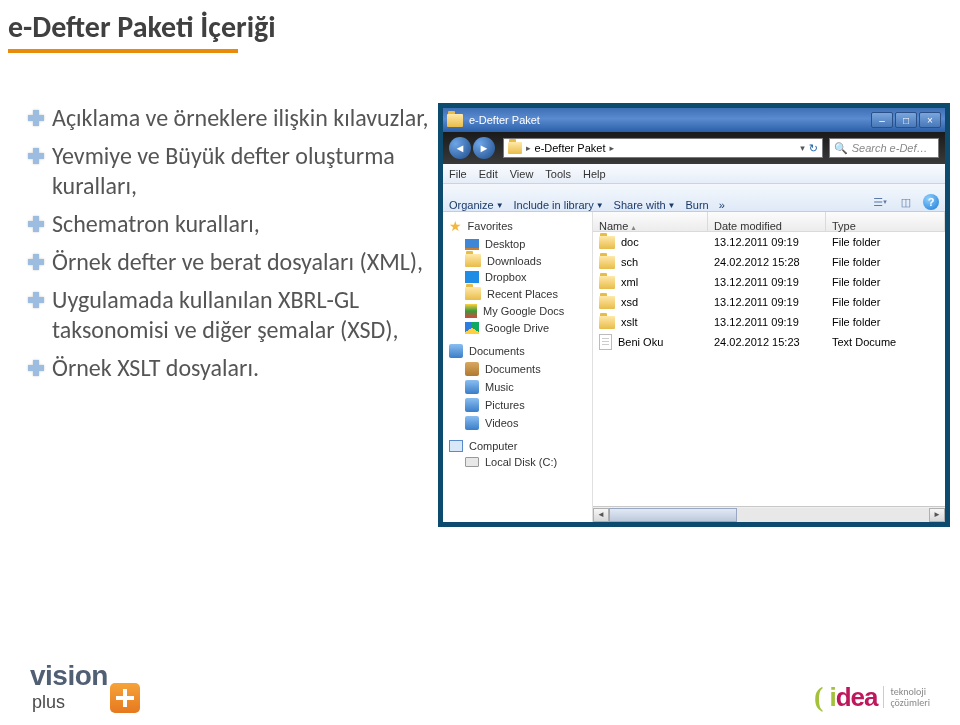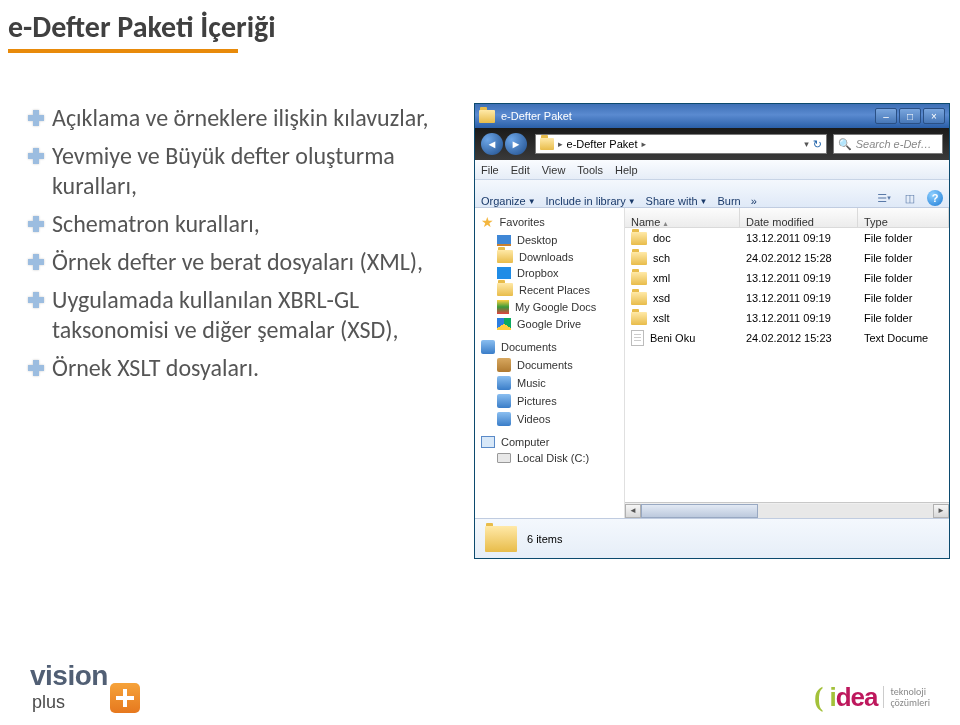--- a/index.html
+++ b/index.html
@@ -19,21 +19,21 @@
   .bullets { flex: 0 0 410px; }
   .bullet { display: flex; align-items: flex-start; margin-bottom: 8px; font-size: 24px; color: #555; line-height: 1.25; }
   .bullet .plus-icon {
     width: 16px; height: 16px; margin-right: 8px; margin-top: 7px; flex-shrink: 0;
     background:
       linear-gradient(#9cbde0,#9cbde0) center/6px 100% no-repeat,
       linear-gradient(#9cbde0,#9cbde0) center/100% 6px no-repeat;
     filter: drop-shadow(0 0 1px rgba(0,0,0,.2));
   }
   
-  .explorer { flex: 1; border: 1px solid #0c4a6e; font-family: "Segoe UI", Tahoma, sans-serif; font-size: 11px; color: #000; margin-left: 36px; }
+  .explorer { flex: 1; border: 5px solid #0c4a6e; font-family: "Segoe UI", Tahoma, sans-serif; font-size: 11px; color: #000; }
   .ex-title {
     height: 24px; background: linear-gradient(#3e6fb5, #5a8ad0 45%, #2a5fa8);
     color: #fff; display: flex; align-items: center; padding: 0 4px;
   }
   .ex-title .folder-icon { margin-right: 6px; }
   .ex-title .spacer { flex: 1; }
   .ex-title .win-btn { width: 22px; height: 16px; margin-left: 2px; display: inline-flex; align-items: center; justify-content: center; background: linear-gradient(#7aa6de,#4878b8); border: 1px solid #2a5085; border-radius: 2px; color: #fff; font-size: 10px; }
   .ex-nav {
     height: 32px; background: linear-gradient(#1a1a1a, #3a3a3a); display: flex; align-items: center; padding: 0 6px; gap: 6px;
   }
@@ -312,24 +312,20 @@
           </div>
         <div class="hscroll">
           <div class="arrow">◄</div>
           <div class="track">
               <div class="thumb"></div>
             </div>
           <div class="arrow">►</div>
         </div>
       </div>
     </div>
-    <div class="ex-status">
-      <span class="ico i-folder-sm big-folder" style="width:32px;height:26px"></span>
-      <span>6 items</span>
-    </div>
   </div>
 </div>
 
 <div class="footer">
   <div class="vision-logo">
     <div>
       <span class="vision-text">vision</span><br>
       <span class="vision-plus">plus</span>
     </div>
     <div class="vp-plus">

